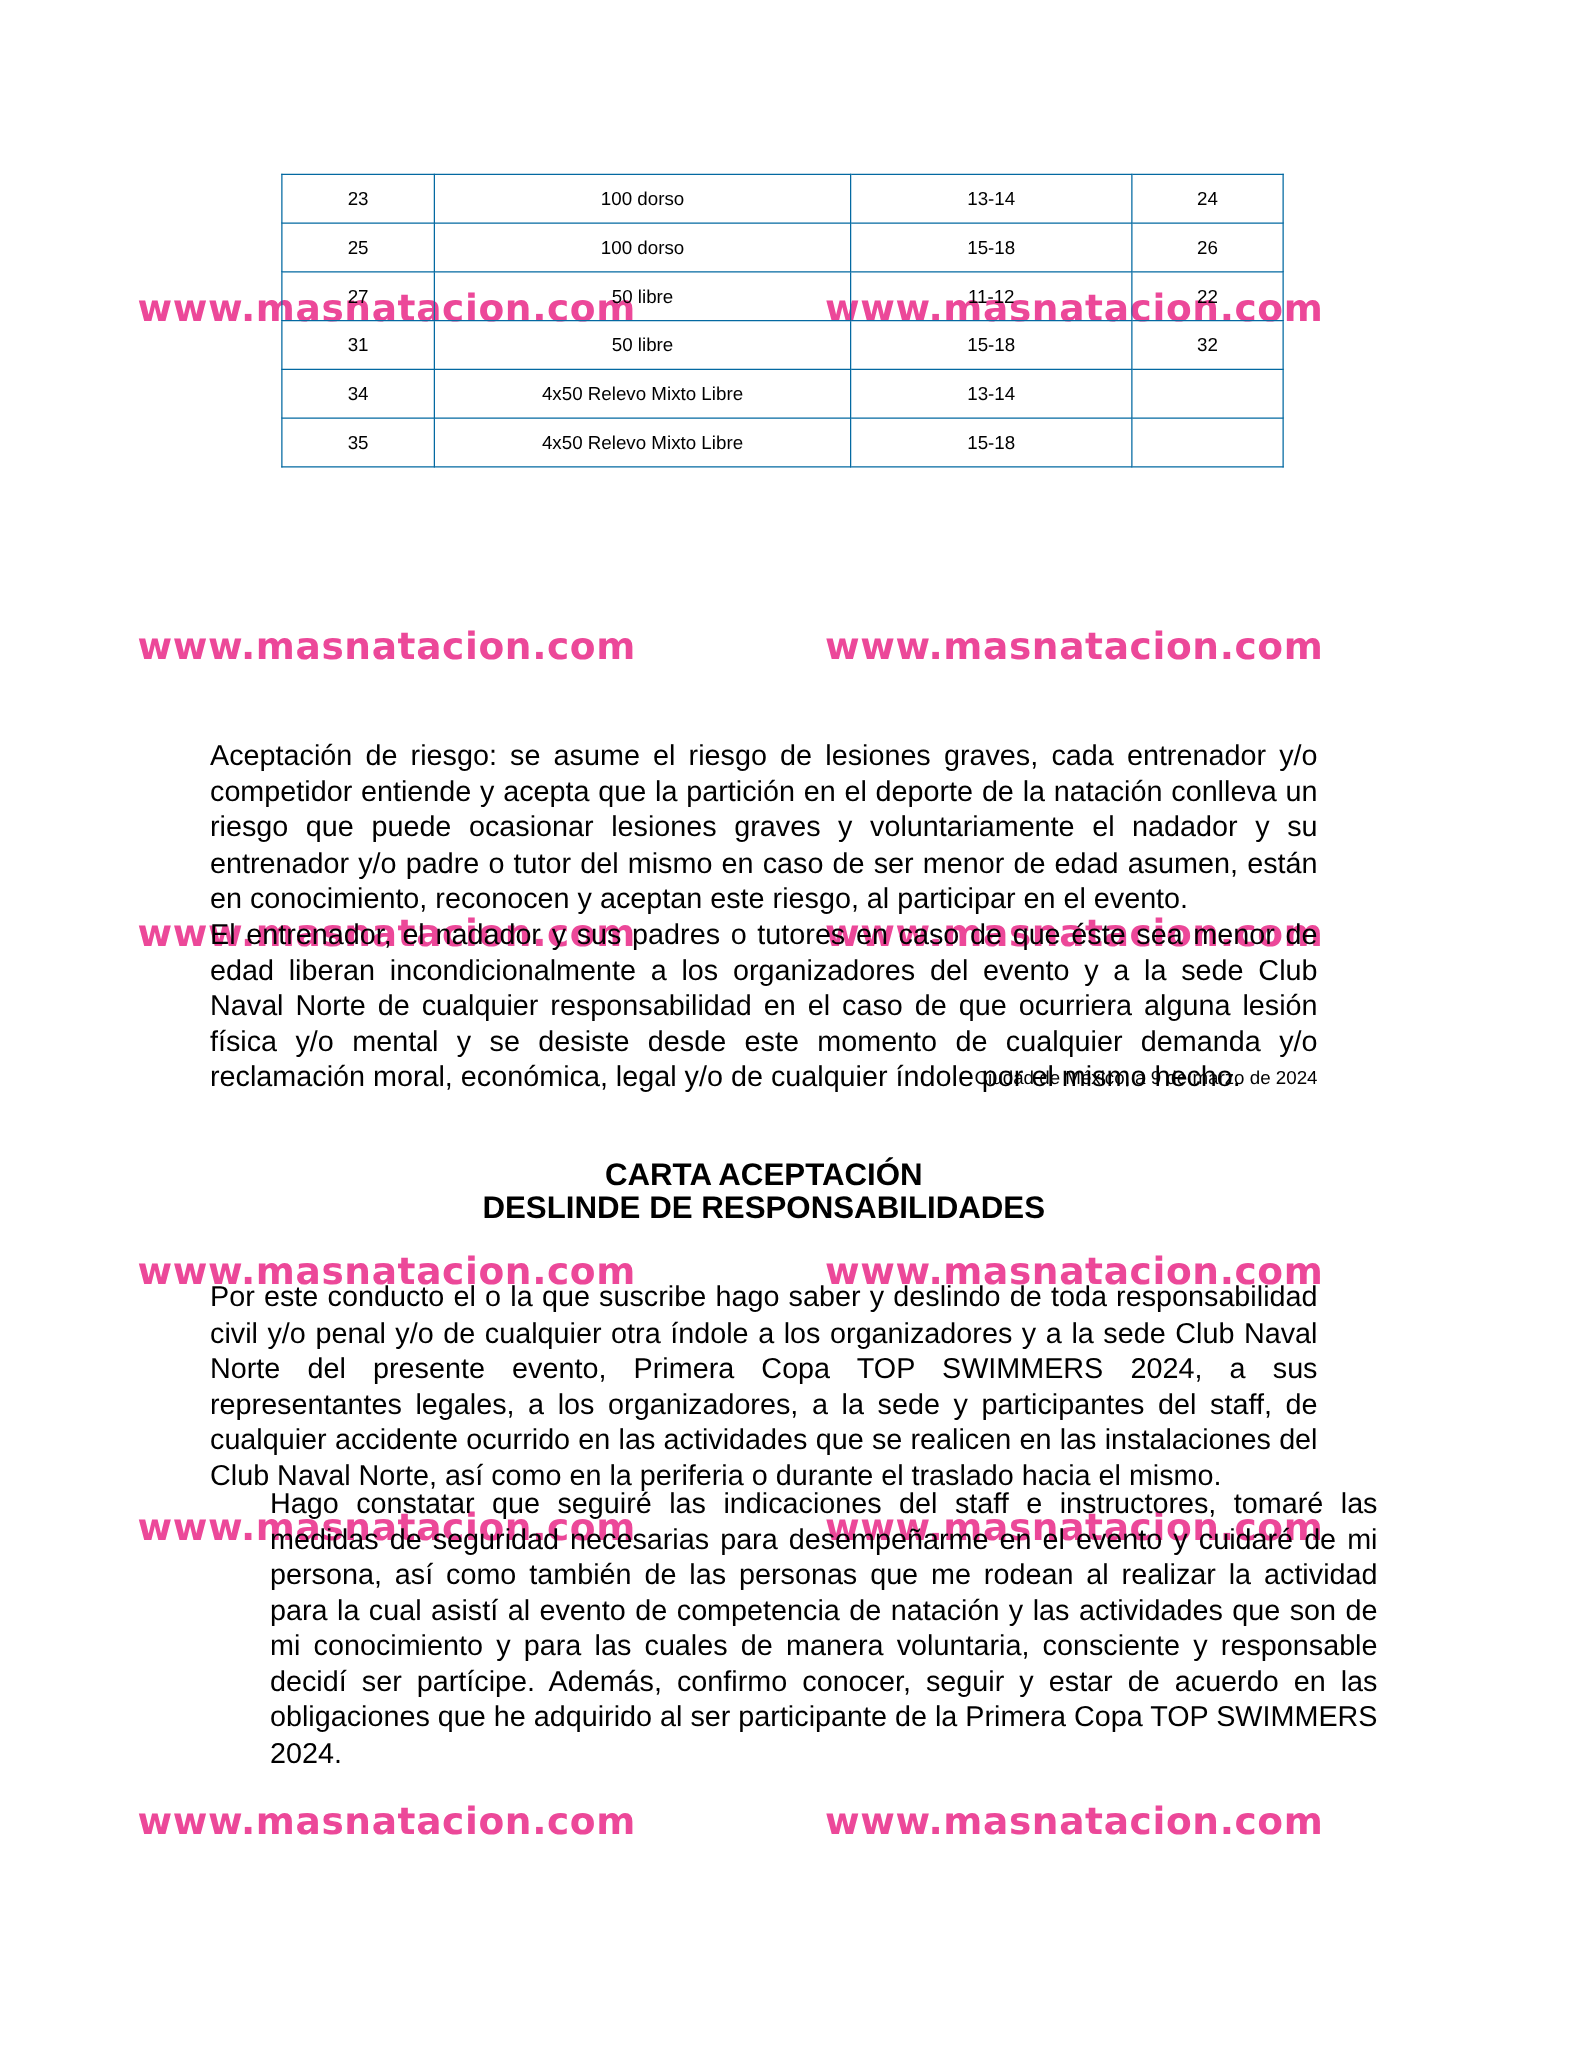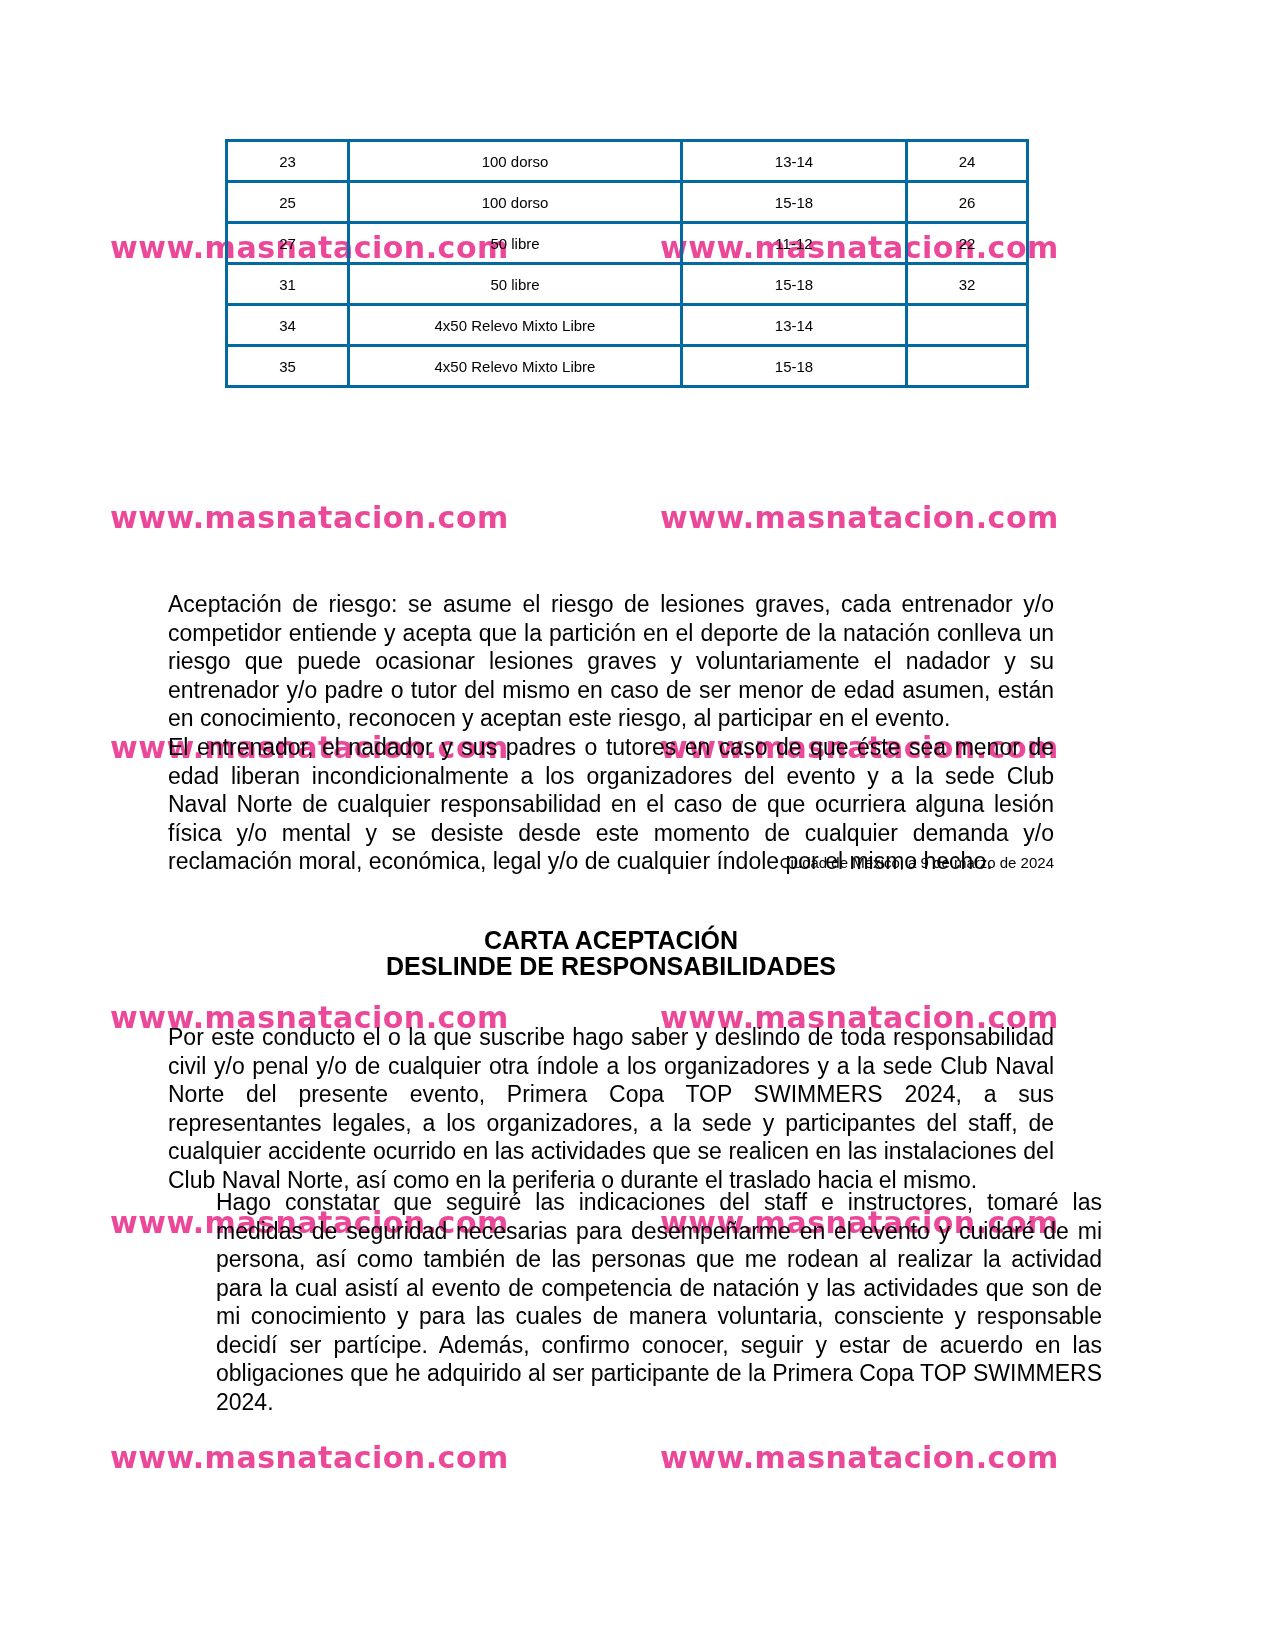--- a/index.html
+++ b/index.html
@@ -47,21 +47,21 @@
     left: 225px;
     top: 139px;
     width: 801px;
   }
   table.events {
     border-collapse: collapse;
     width: 801px;
     table-layout: fixed;
   }
   table.events td {
-    border: 3px solid #0369a1;
+    border: 1px solid #0369a1;
     height: 38px;
     text-align: center;
     vertical-align: middle;
     font-family: "Liberation Sans", sans-serif;
     font-size: 15px;
     font-stretch: condensed;
     color: #000;
     padding: 0 2px;
   }
   table.events col.c-num   { width: 122px; }

